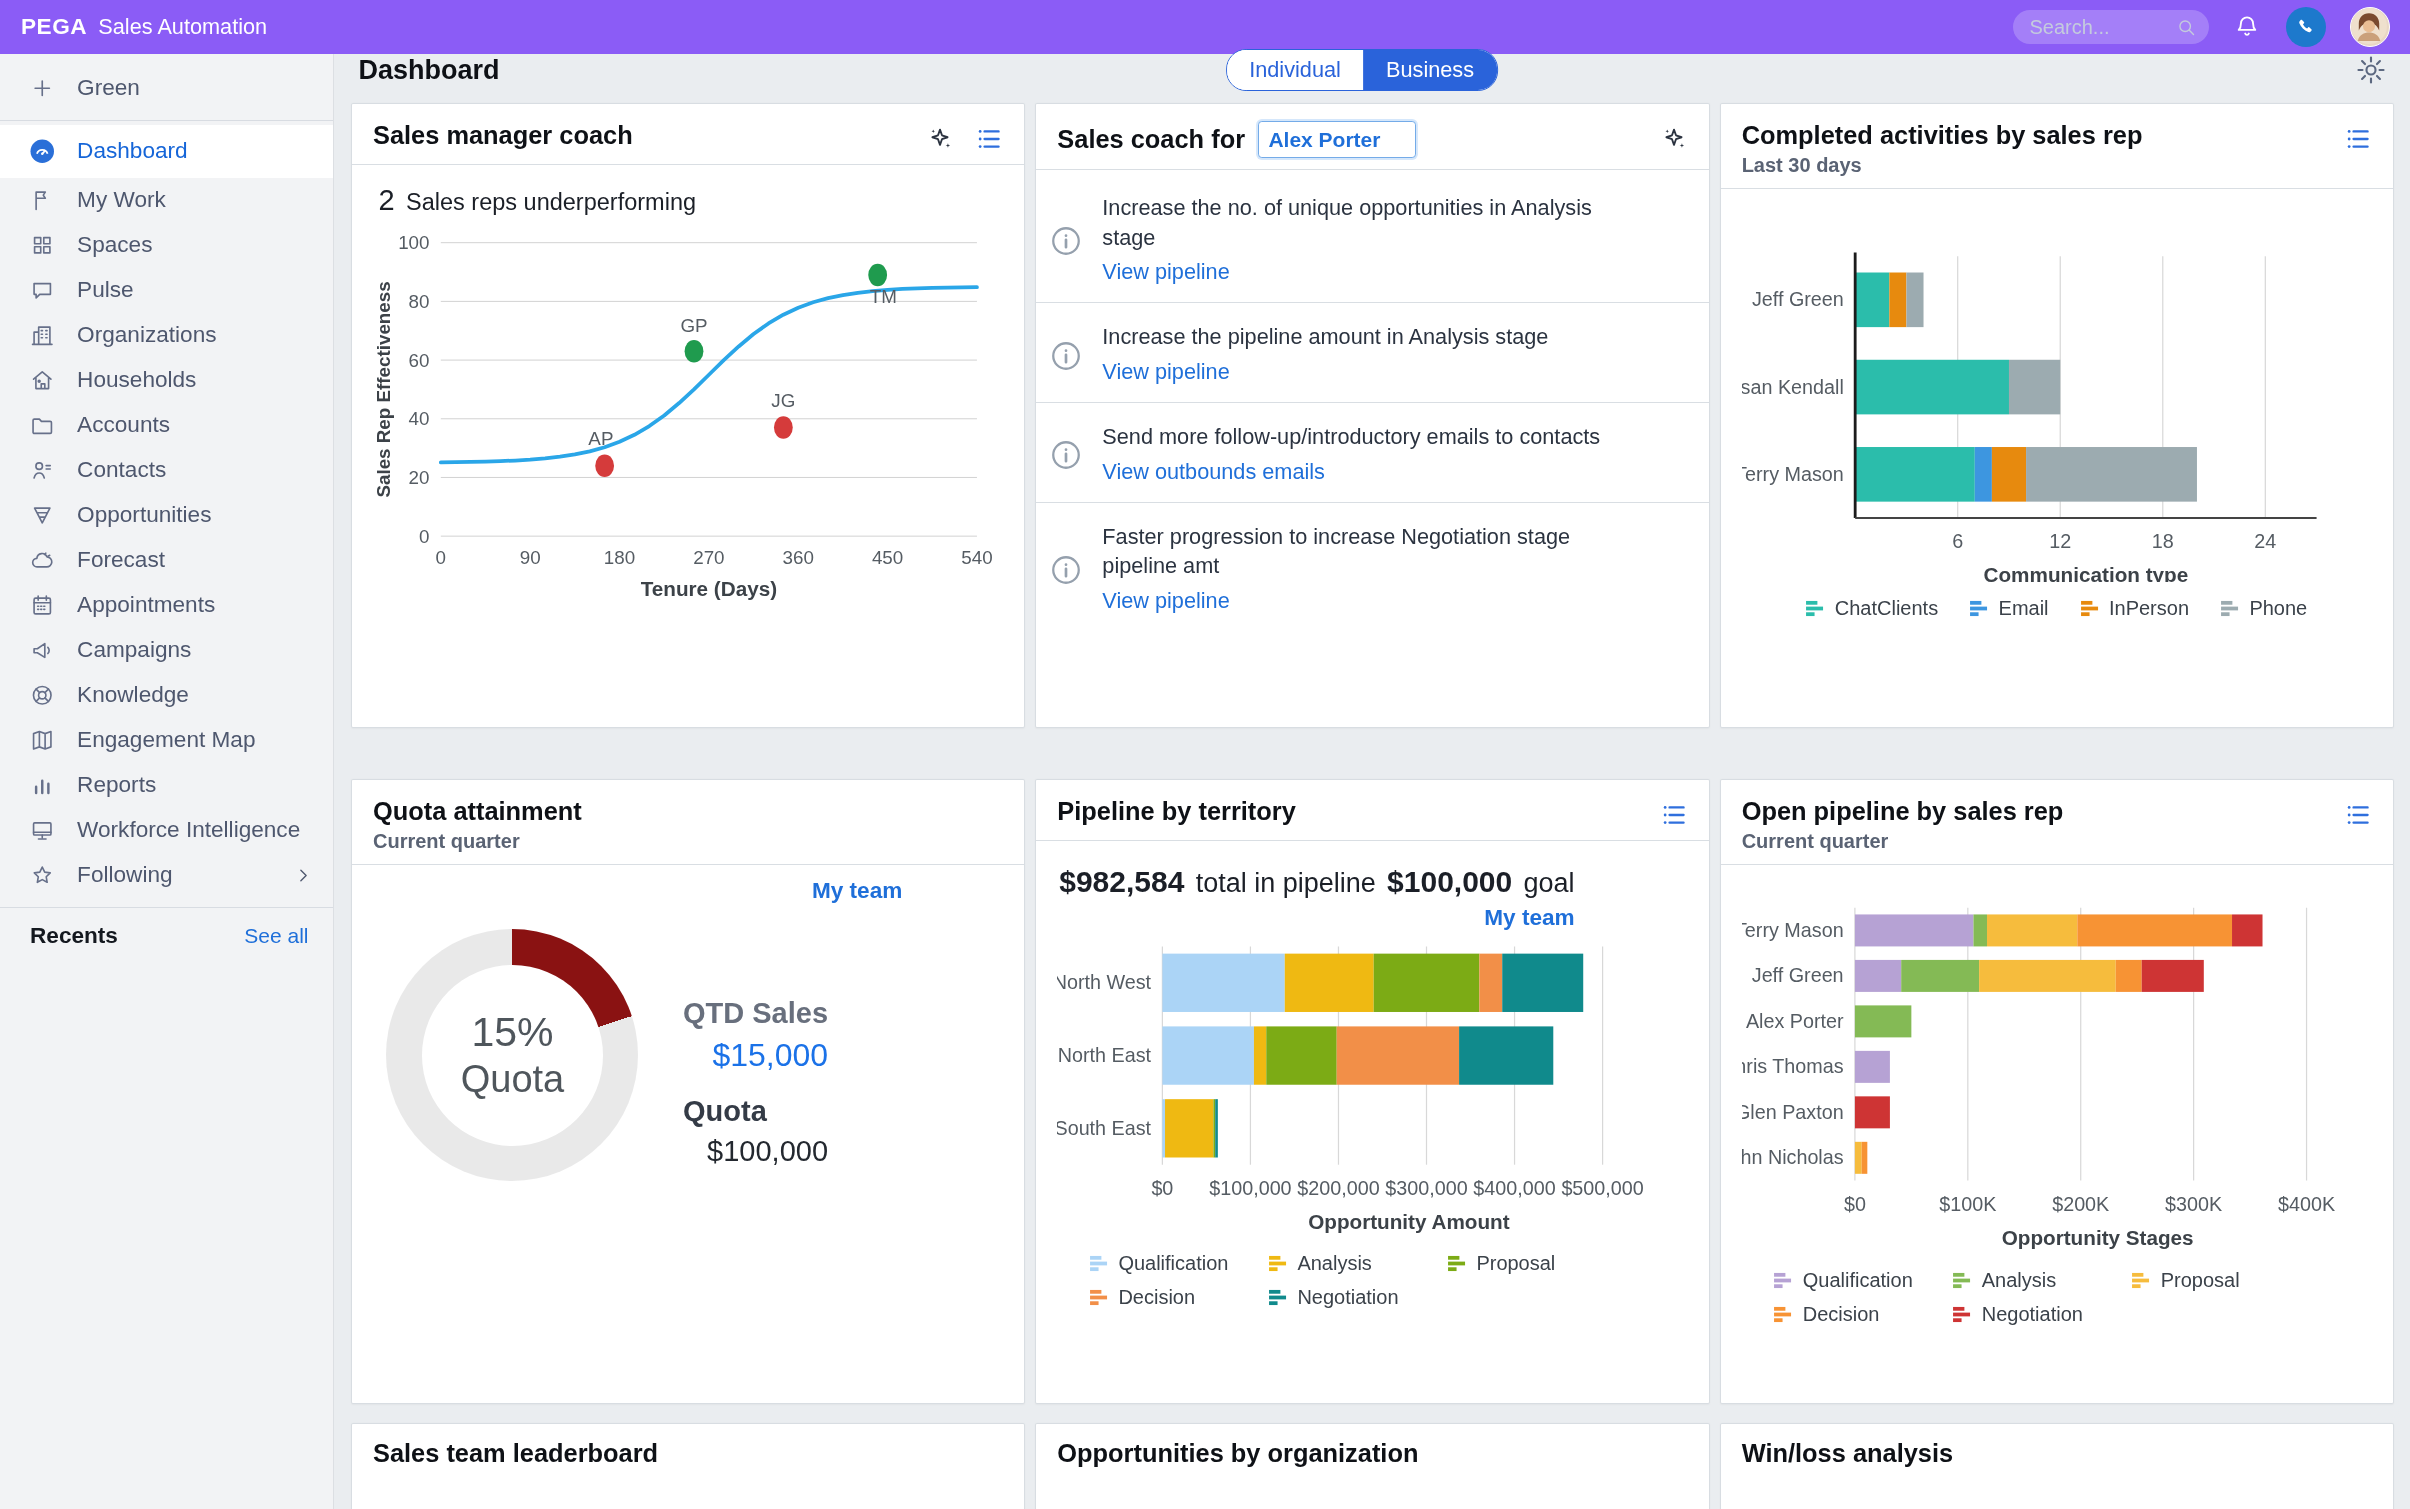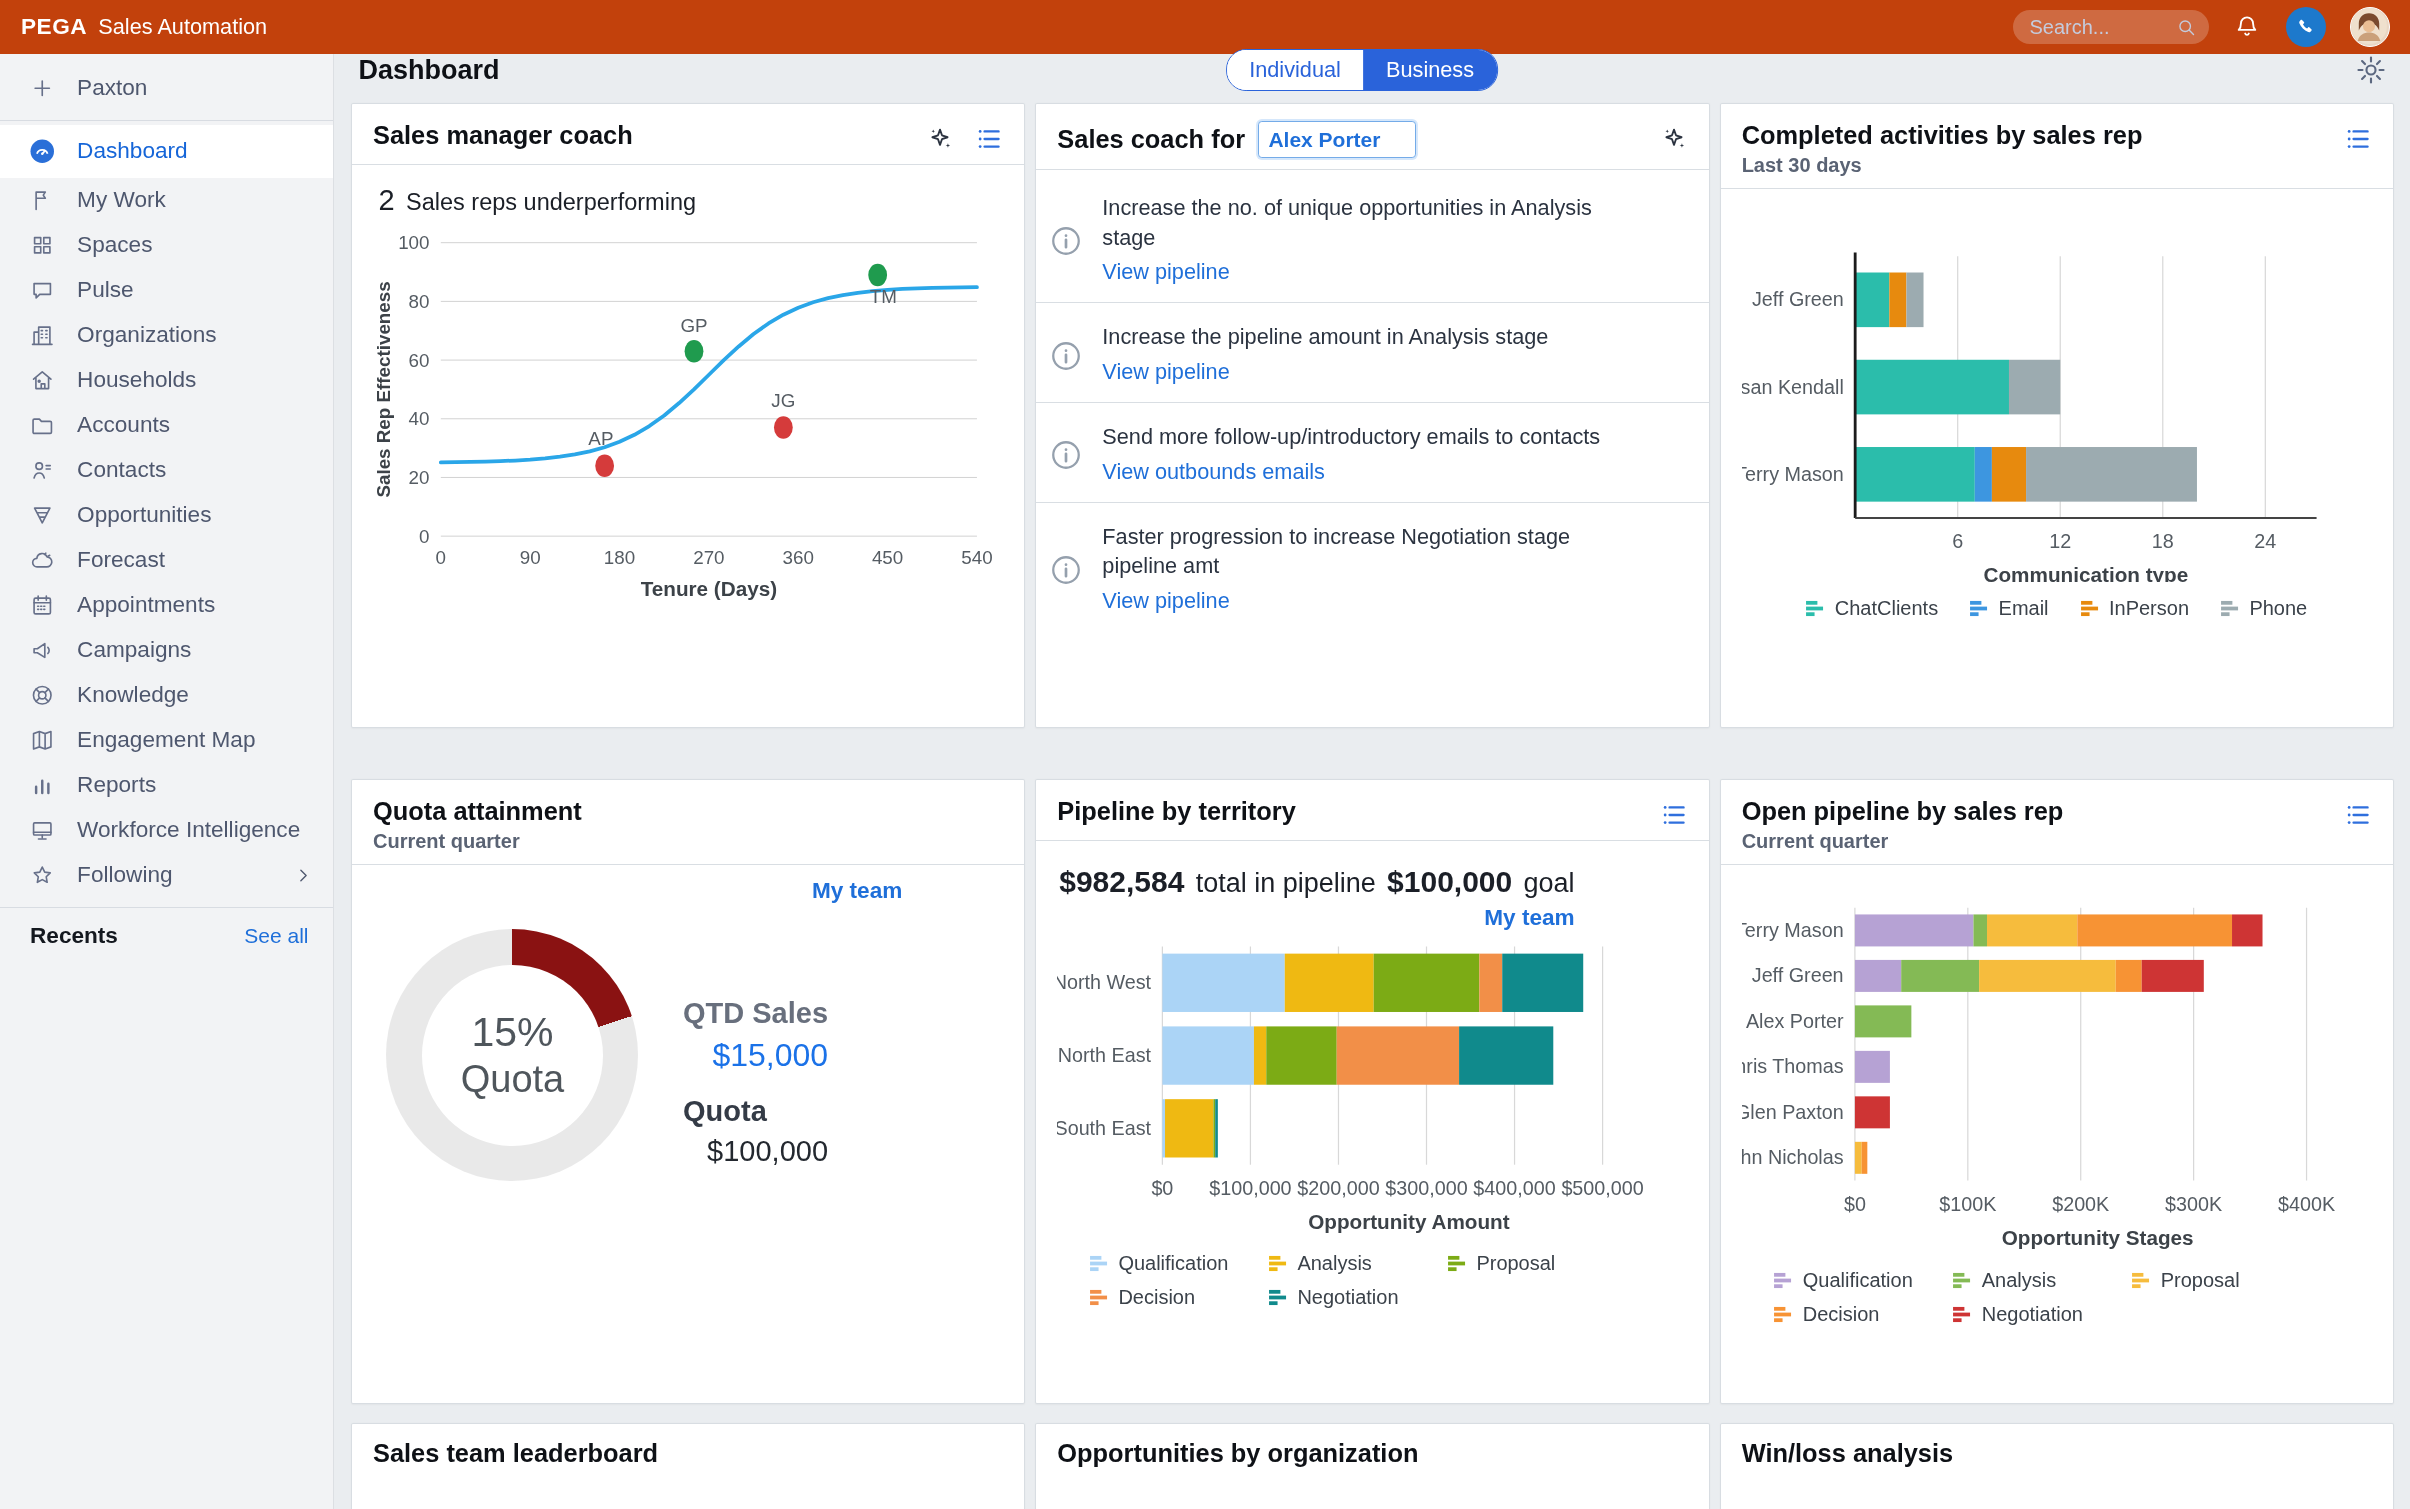--- a/index.html
+++ b/index.html
@@ -1,19 +1,19 @@
 <!DOCTYPE html>
 <html style="font-size:15px"><head>
 <meta charset="utf-8">
 <style>
   * { margin:0; padding:0; box-sizing:border-box; }
   html,body { width:2411px; height:1509px; overflow:hidden; font-family:"Liberation Sans", sans-serif; background:#eaedf0; }
 
   
-  .topbar { height:54px; background:#c2410c; display:flex; align-items:center; padding:0 21px; color:#fff; }
+  .topbar { height:54px; background:#8b5cf6; display:flex; align-items:center; padding:0 21px; color:#fff; }
   .brand { display:flex; align-items:baseline; gap:11.3px; }
   .brand-logo { font-weight:800; font-size:22.6px; letter-spacing:0.5px; }
   .brand-name { font-size:21.7px; font-weight:400; }
   .topbar-right { margin-left:auto; display:flex; align-items:center; gap:24.5px; }
   .search-pill { position:relative; width:196px; height:34px; }
   .search-pill input { width:100%; height:100%; border-radius:17px; border:none; outline:none;
      background:rgba(255,255,255,.22); color:#dfe4f0; font-size:20px; padding:0 38px 0 17px; font-family:inherit; }
   .search-pill input::placeholder { color:#c4cbdd; }
   .search-pill .sicon { position:absolute; right:11.3px; top:6.6px; width:21px; height:21px; color:#c4cbdd; }
   .icn { display:inline-block; line-height:0; }
@@ -161,21 +161,21 @@
 
 <div class="frame">
 
   <div class="sidebar">
     <div class="nav-item create">
       <span class="icn nicon">
           <svg viewBox="0 0 24 24" width="100%" height="100%" fill="none" stroke="currentColor" stroke-width="1.6" stroke-linecap="round" stroke-linejoin="round">
             <path d="M12 5v14M5 12h14"></path>
           </svg>
         </span>
-      <span class="lbl">Paxton</span>
+      <span class="lbl">Green</span>
     </div>
     <div class="nav-sep"></div>
     <div class="nav-item active">
       <span class="icn nicon">
           <svg viewBox="0 0 24 24" width="100%" height="100%">
             <circle cx="12" cy="12" r="11.5" fill="#2a6fd8"></circle>
             <path d="M6.8 14.5a5.4 5.4 0 0 1 10.4 0" stroke="#fff" stroke-width="1.7" fill="none"></path>
             <path d="M12 14.5l3.2-3.6" stroke="#fff" stroke-width="1.7"></path>
             <circle cx="12" cy="14.5" r="1.2" fill="#fff"></circle>
           </svg>

